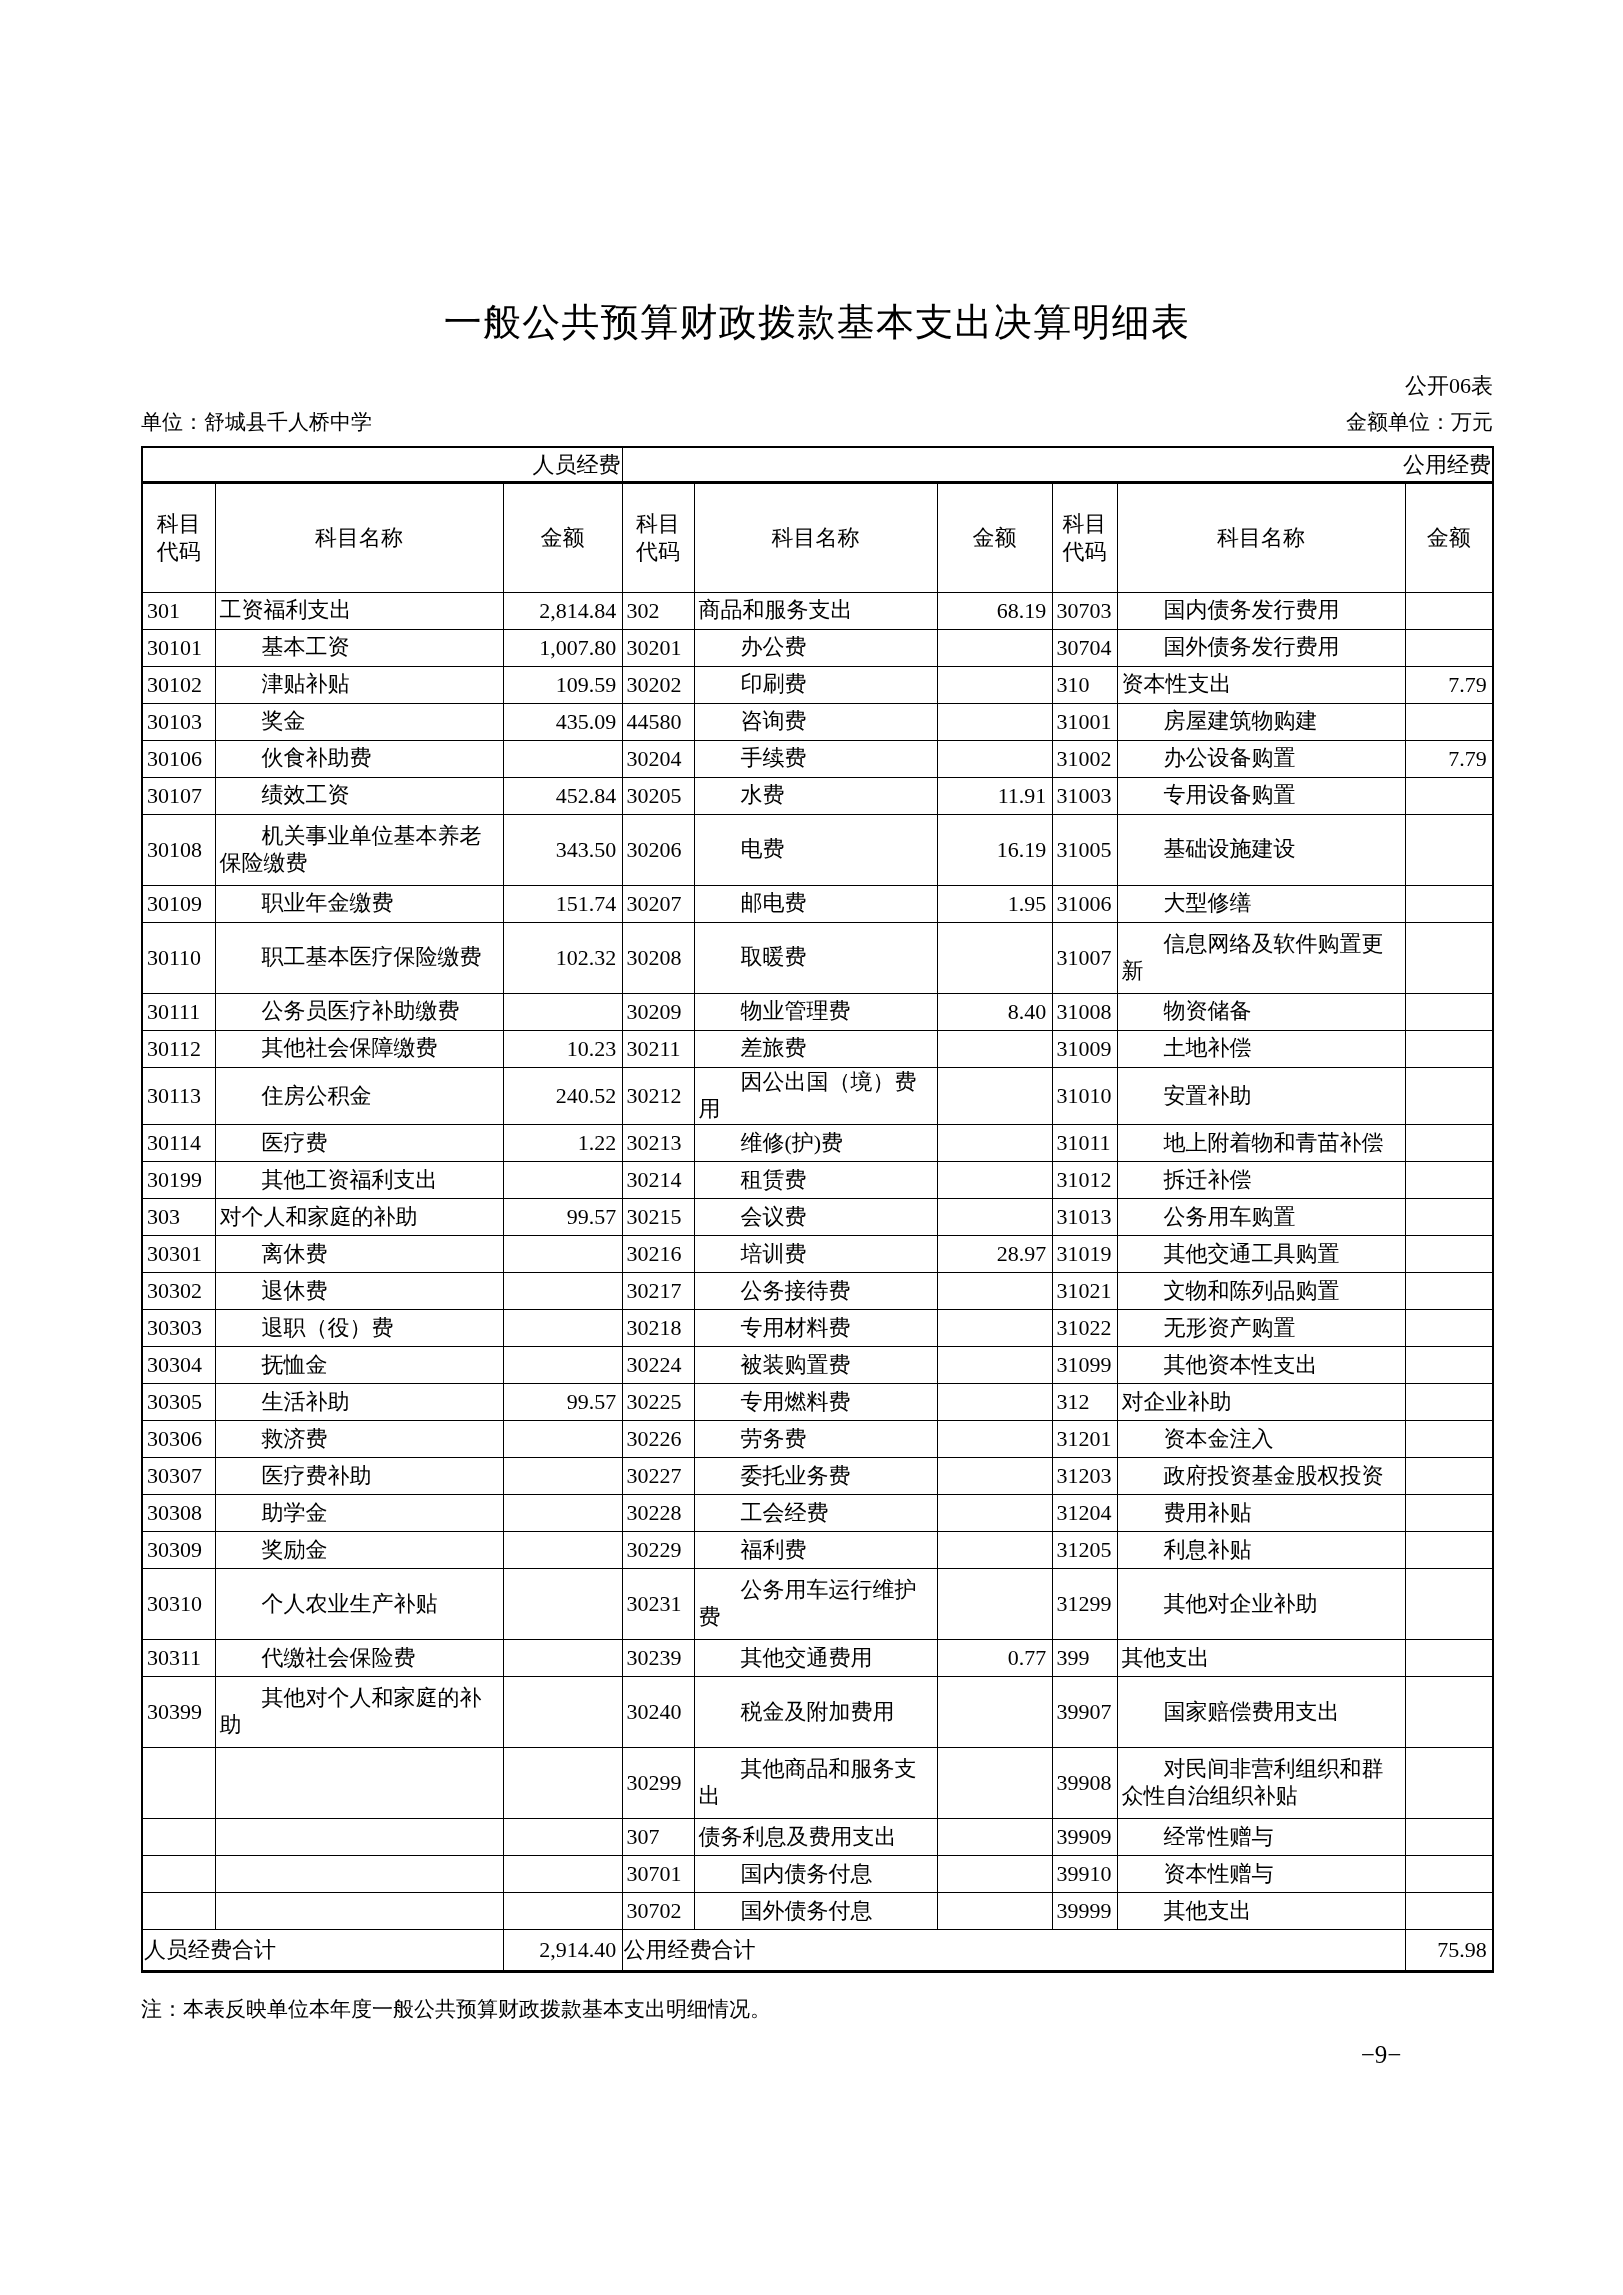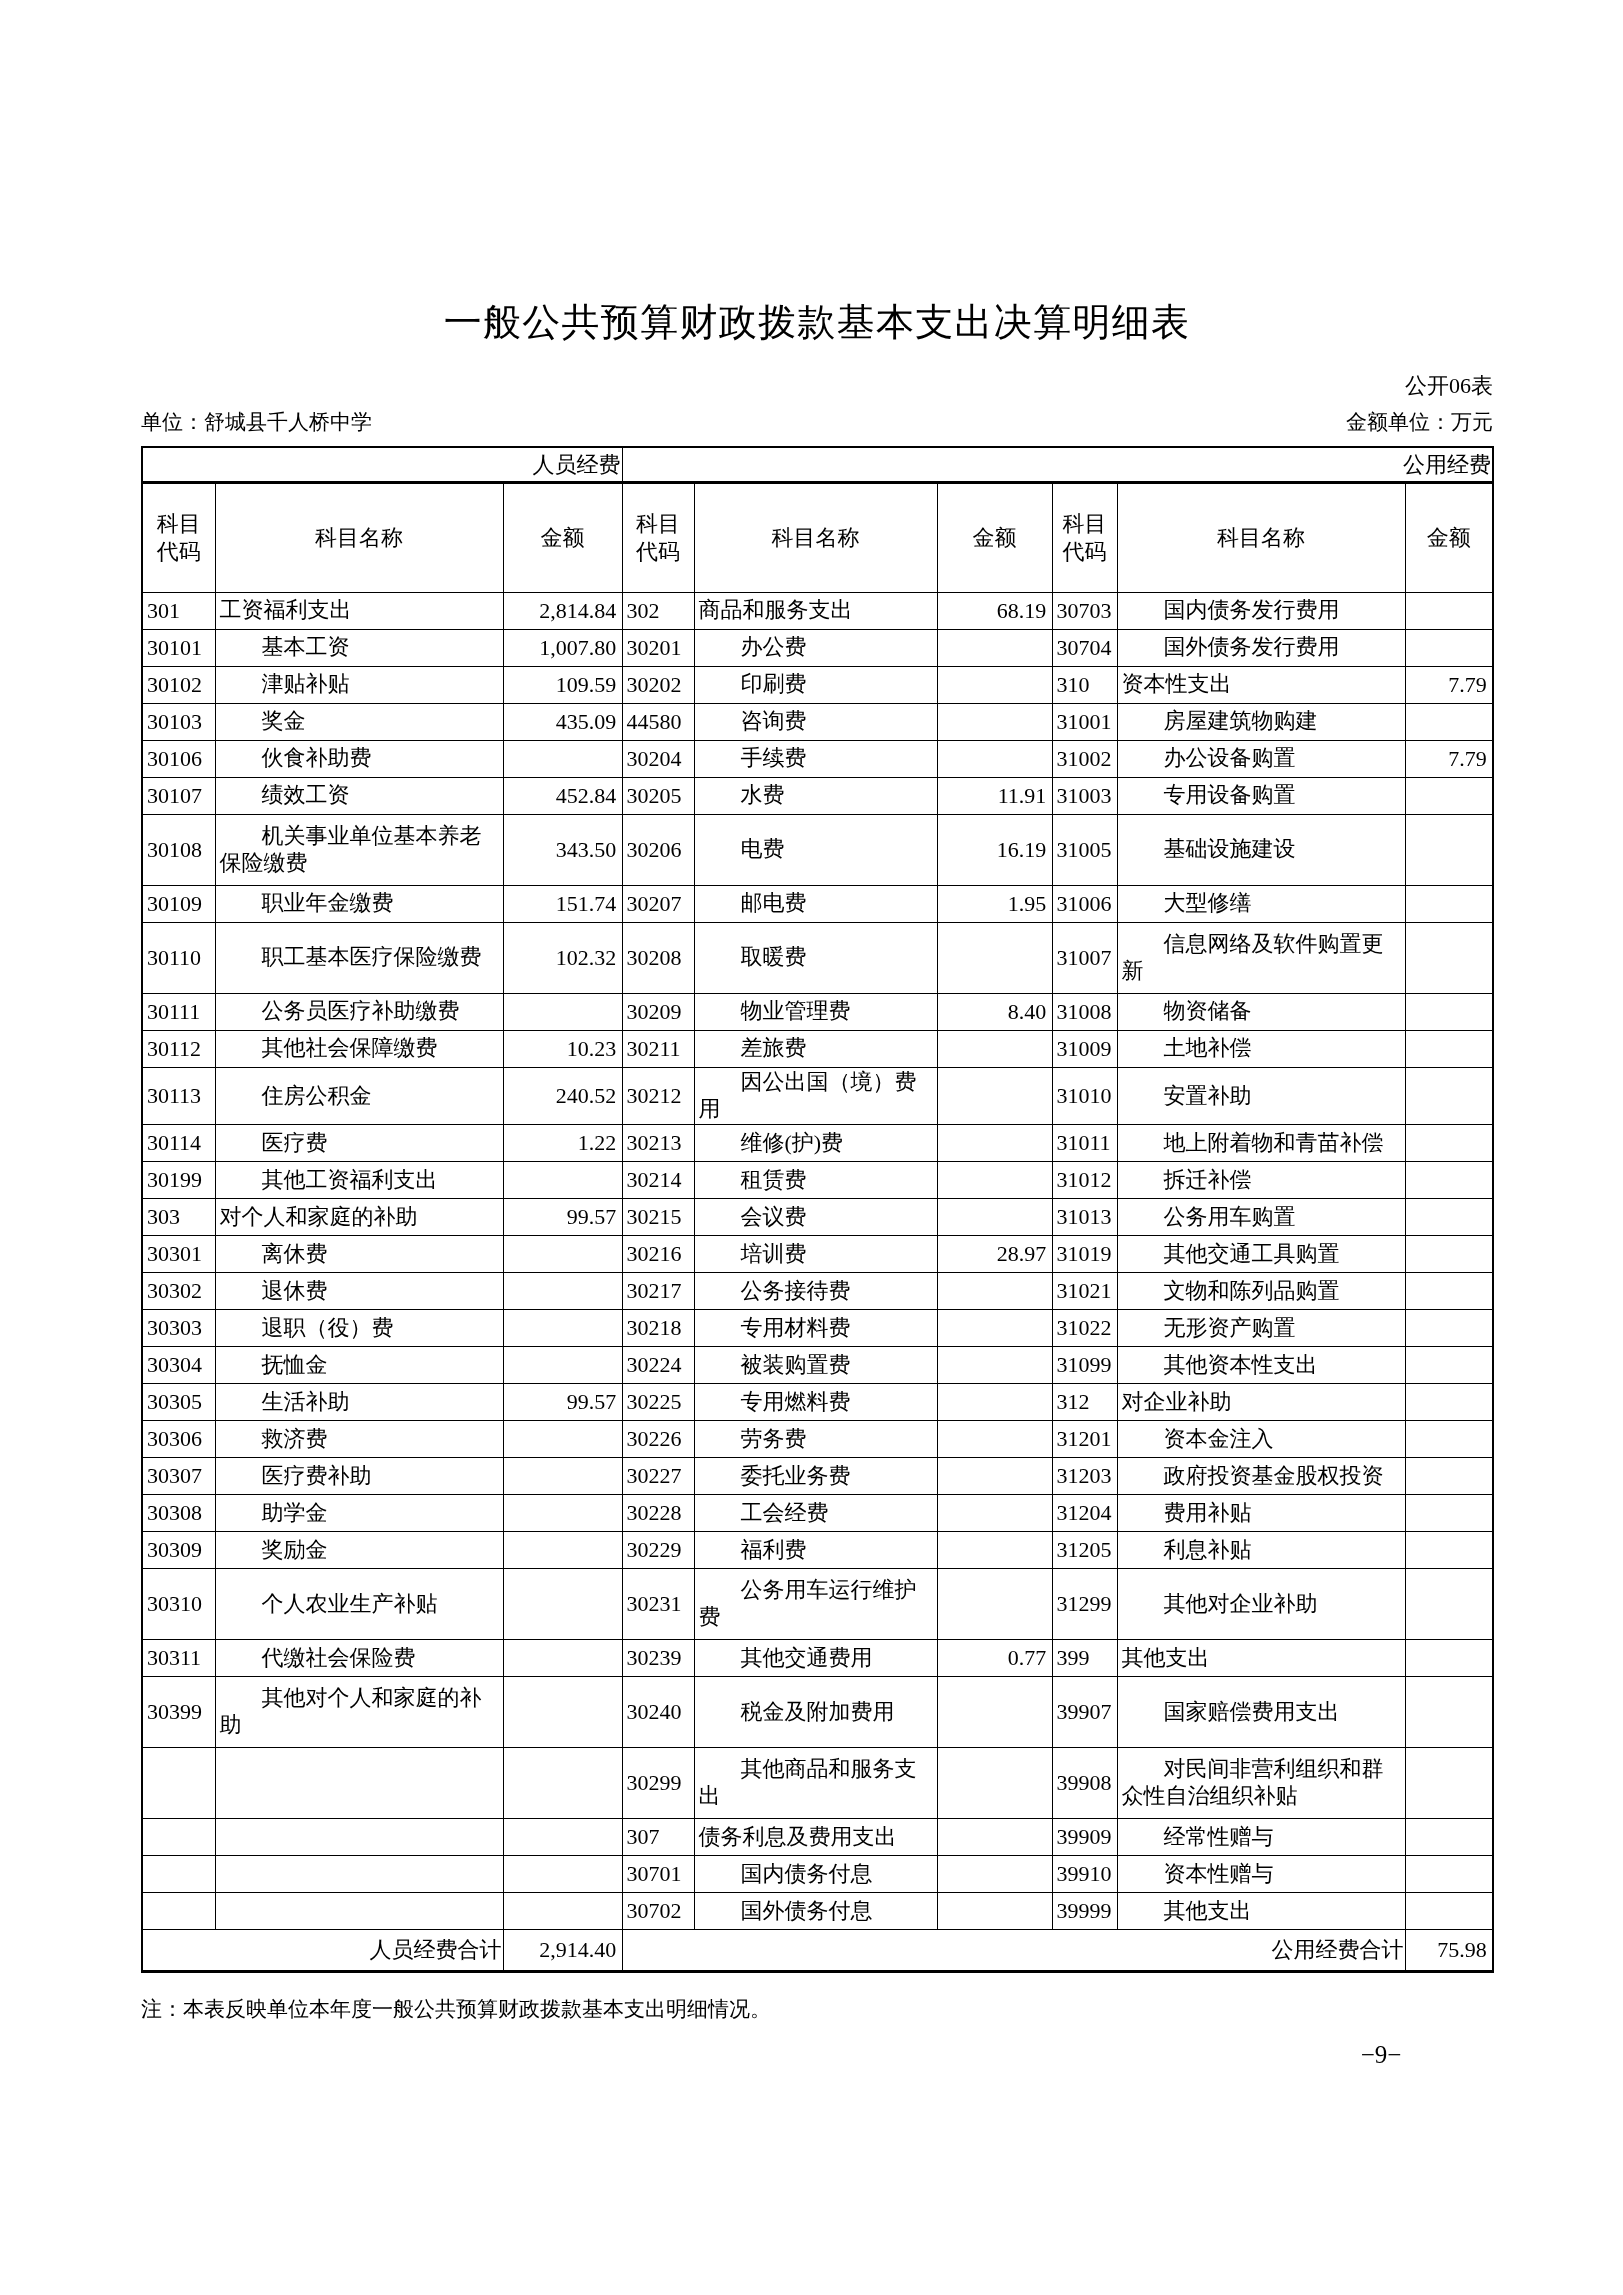--- a/index.html
+++ b/index.html
@@ -36,21 +36,21 @@
   thead tr.cols  { height:110px; }
   thead tr.cols td { text-align:center; line-height:1.25; padding:0 9.2px; }
   tbody tr { height:37px; }
   tbody tr.tall { height:71px; }
   td.code { text-align:left; padding-left:3.9px; }
   td.name { text-align:left; padding:1.3px 3.9px; line-height:1.22; }
   td.name.lvl1 { text-indent:42px; }
   td.amt  { text-align:right; padding-right:5.2px; }
   tfoot tr { height:42px; }
   tfoot td { border-top:2px solid #000; }
-  td.sum-label { text-align:right;margin-left:16px; }
+  td.sum-label { text-align:left;margin-left:16px; }
   .note { font-size:21px; margin-top:22px; }
   .pageno {
     position:absolute; top:2041px; left:1332px; width:98px;
     text-align:center; font-size:25px;
   }
 </style>
 </head>
 <body>
 
 <div class="sheet">

